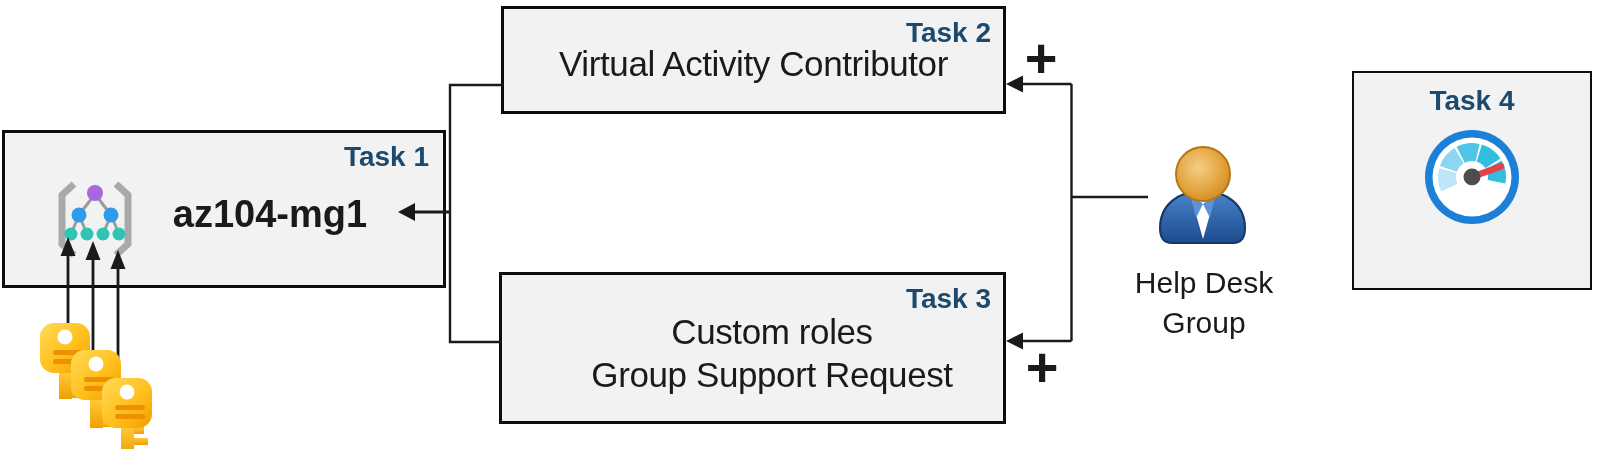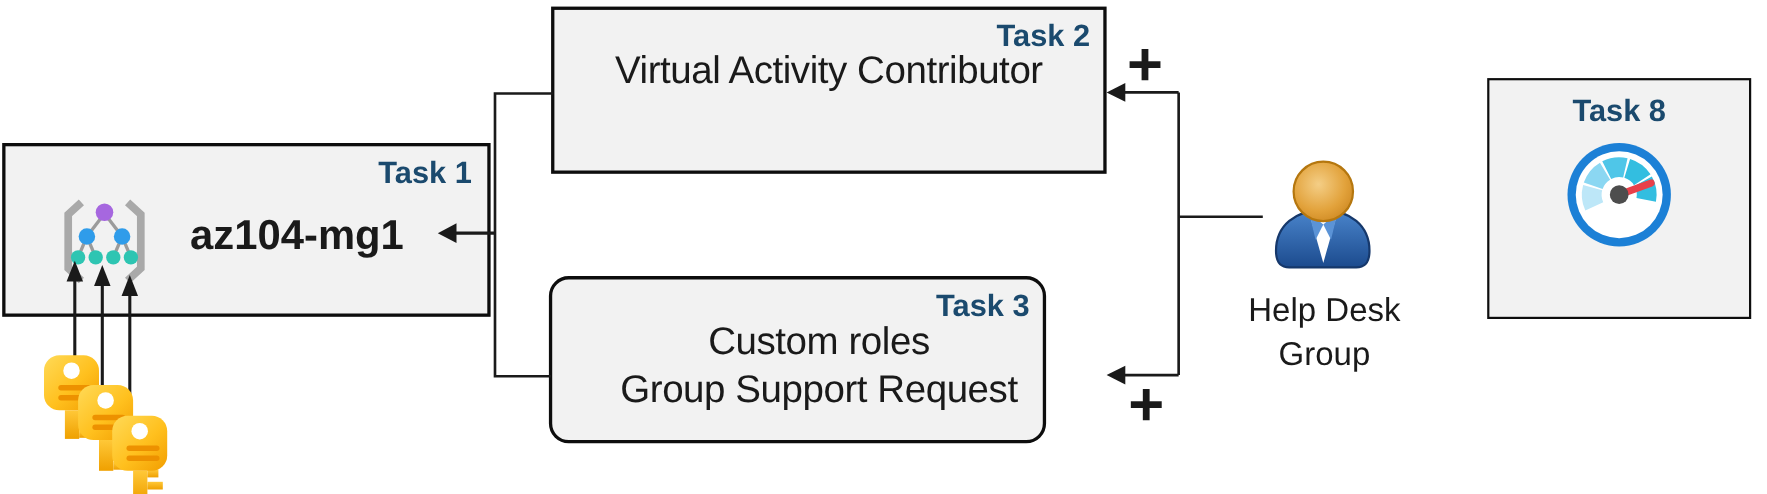--- a/index.html
+++ b/index.html
@@ -58,37 +58,37 @@
       <circle cx="26" cy="34" r="7.5" style="fill:var(--c-mg-blue,#2F9CEA)"></circle>
       <circle cx="58" cy="34" r="7.5" style="fill:var(--c-mg-blue,#2F9CEA)"></circle>
       <circle cx="18" cy="53" r="6.5" style="fill:var(--c-mg-teal,#2EC5B2)"></circle>
       <circle cx="34" cy="53" r="6.5" style="fill:var(--c-mg-teal,#2EC5B2)"></circle>
       <circle cx="50" cy="53" r="6.5" style="fill:var(--c-mg-teal,#2EC5B2)"></circle>
       <circle cx="66" cy="53" r="6.5" style="fill:var(--c-mg-teal,#2EC5B2)"></circle>
     </svg>
     <div class="mg-name" style="left:150px;top:58px;width:230px;font-weight:bold;">az104-mg1</div>
   </div>
 
-  <div class="box" style="left:501px;top:6px;width:505px;height:152px;">
+  <div class="box" style="left:501px;top:6px;width:505px;height:108px;">
     <div class="task-label" style="top:8px;right:12px;">Task 2</div>
     <div class="box-lines" style="top:33px;">
       <div>Virtual Activity Contributor</div>
     </div>
   </div>
 
-  <div class="box" style="left:499px;top:251px;width:452px;height:152px;border-radius:18px;">
+  <div class="box" style="left:499px;top:272px;width:507px;height:152px;">
     <div class="task-label" style="top:8px;right:12px;">Task 3</div>
     <div class="box-lines" style="top:35px;padding-left:39px;">
       <div>Custom roles</div>
       <div>Group Support Request</div>
     </div>
   </div>
 
   <div class="box thin" style="left:1352px;top:71px;width:240px;height:219px;">
-    <div class="t4-label">Task 8</div>
+    <div class="t4-label">Task 4</div>
     <div class="gauge-wrap">
       <svg width="96" height="96" viewBox="0 0 96 96">
         <circle cx="48" cy="48" r="47" style="fill:var(--c-gauge-ring,#1C80D6)"></circle>
         <circle cx="48" cy="48" r="39.5" fill="#FFFFFF"></circle>
         <path d="M17.2,62.4 A34,34 0 0 1 15.2,39.2 L32.5,43.9 A16,16 0 0 0 33.5,54.8 Z" fill="#BDE7F8"></path>
         <path d="M15.8,36.9 A34,34 0 0 1 30.5,18.9 L39.8,34.3 A16,16 0 0 0 32.9,42.8 Z" fill="#8BD7F2"></path>
         <path d="M32.6,17.7 A34,34 0 0 1 55.6,14.9 L51.6,32.4 A16,16 0 0 0 40.7,33.7 Z" fill="#4FC6E8"></path>
         <path d="M57.9,15.5 A34,34 0 0 1 76.5,29.5 L61.4,39.3 A16,16 0 0 0 52.7,32.7 Z" fill="#33BEE0"></path>
         <path d="M77.7,31.5 A34,34 0 0 1 81.4,54.5 L63.7,51.1 A16,16 0 0 0 62,40.2 Z" fill="#33BEE0"></path>
         <line x1="45" y1="49" x2="77" y2="37.4" style="stroke:var(--c-gauge-needle,#E8404A)" stroke-width="6.5" stroke-linecap="round"></line>

